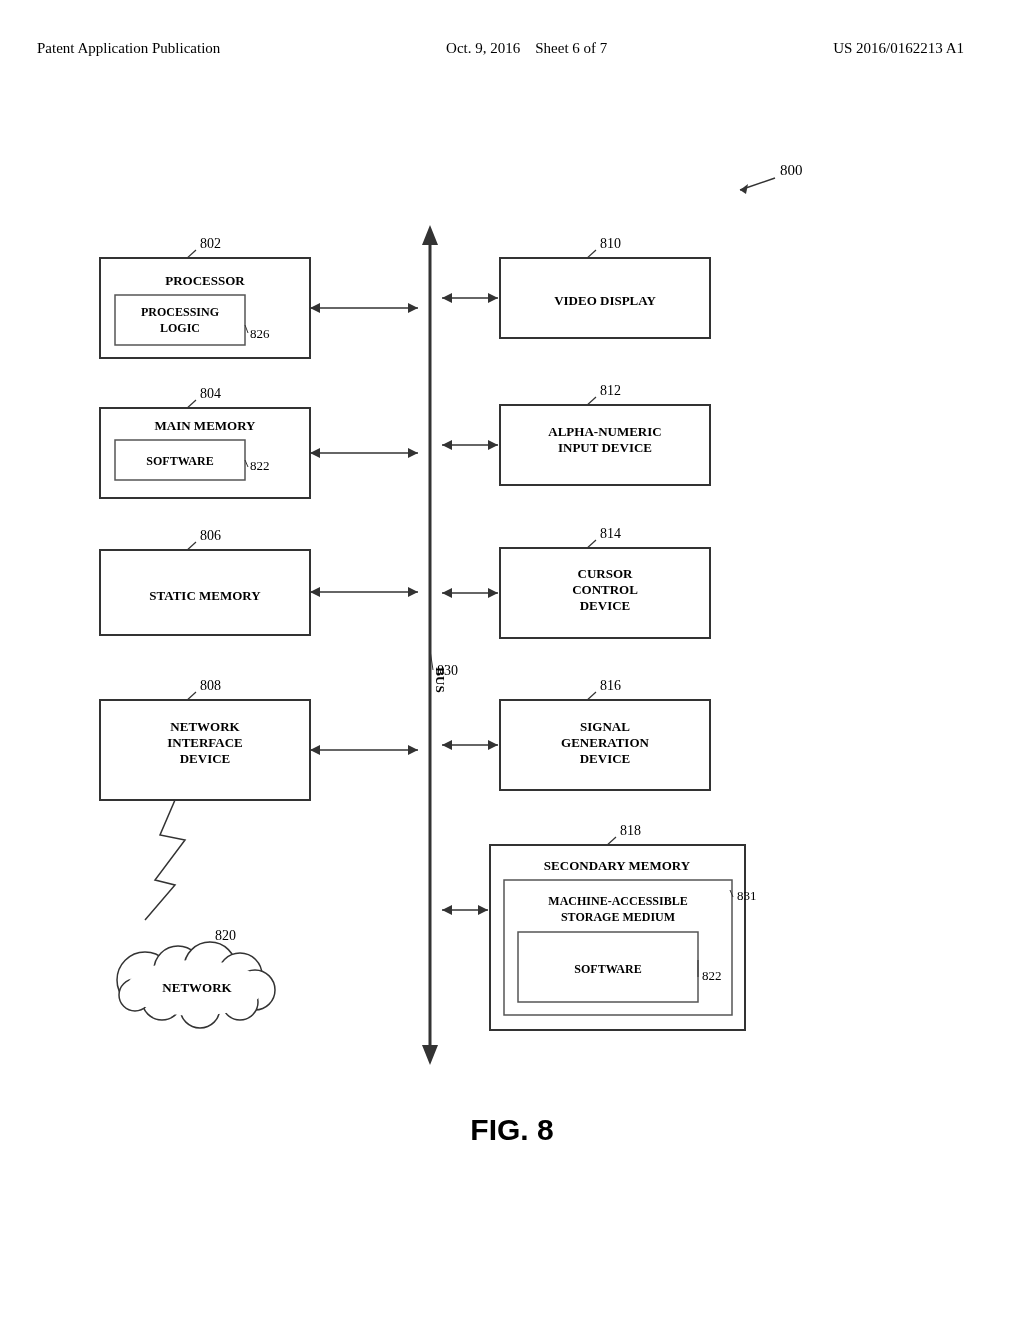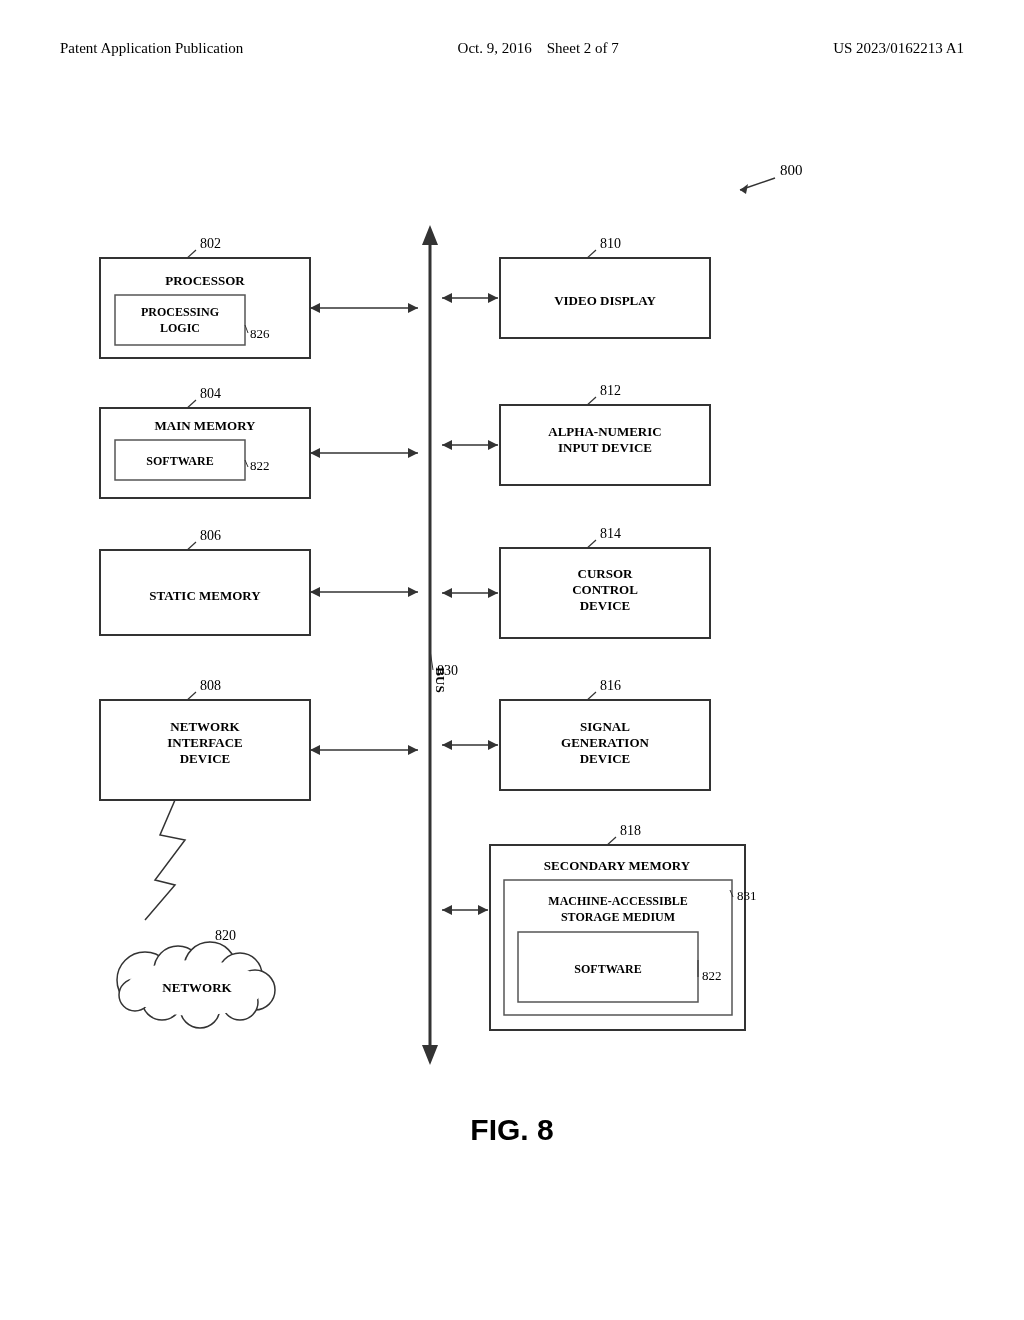--- a/index.html
+++ b/index.html
@@ -10,34 +10,34 @@
       font-family: 'Times New Roman', Times, serif;
       position: relative;
       overflow: hidden;
     }
 
     
     .header {
       display: flex;
       justify-content: space-between;
       align-items: flex-start;
-      padding: 40px 60px 0 60px;
+      padding: 40px 60px 0 37px;
       font-size: 15px;
     }
   </style>
 </head>
 <body>
 
 <div class="header">
   <div>Patent Application Publication</div>
   <div>
     <span>Oct. 9, 2016</span>&nbsp;&nbsp;&nbsp;
-    <span>Sheet 2 of 7</span>
+    <span>Sheet 6 of 7</span>
   </div>
-  <div>US 2023/0162213 A1</div>
+  <div>US 2016/0162213 A1</div>
 </div>
 
 <svg width="1024" height="1200" style="position:absolute; top:80px; left:0;" viewBox="0 0 1024 1200">
 
   <text x="780" y="95" font-family="Times New Roman" font-size="15">800</text>
   <line x1="775" y1="98" x2="740" y2="110" stroke="#333" stroke-width="1.5"></line>
 
   <polygon points="740,110 748,104 746,114" fill="#333"></polygon>
 
   <line x1="430" y1="160" x2="430" y2="970" stroke="#333" stroke-width="3"></line>

